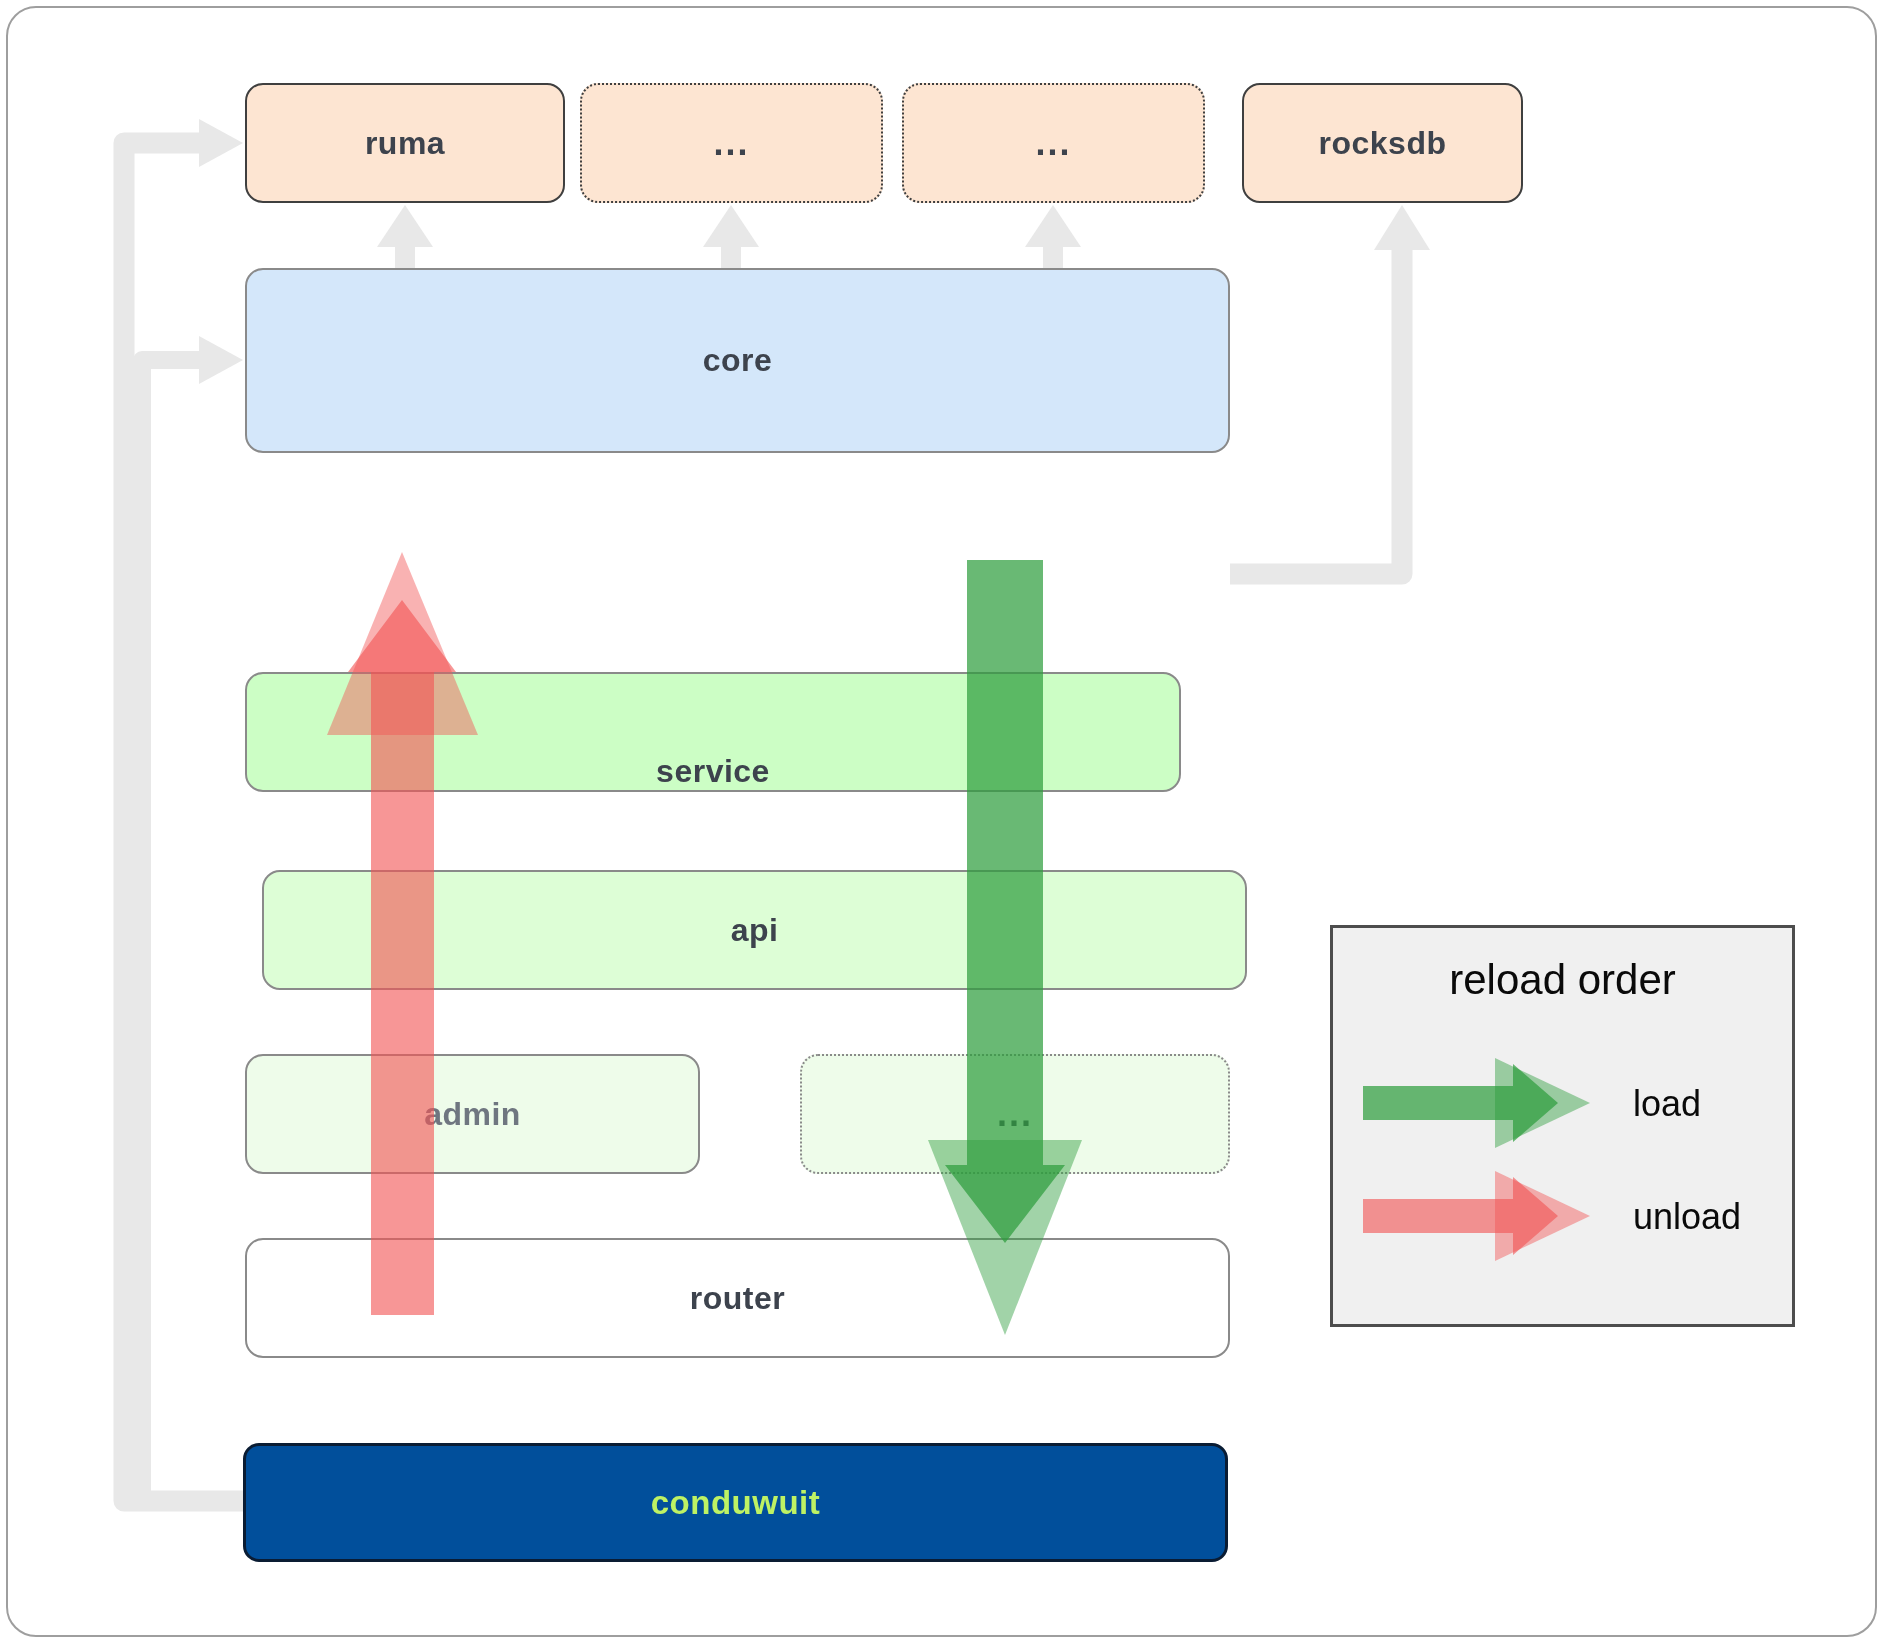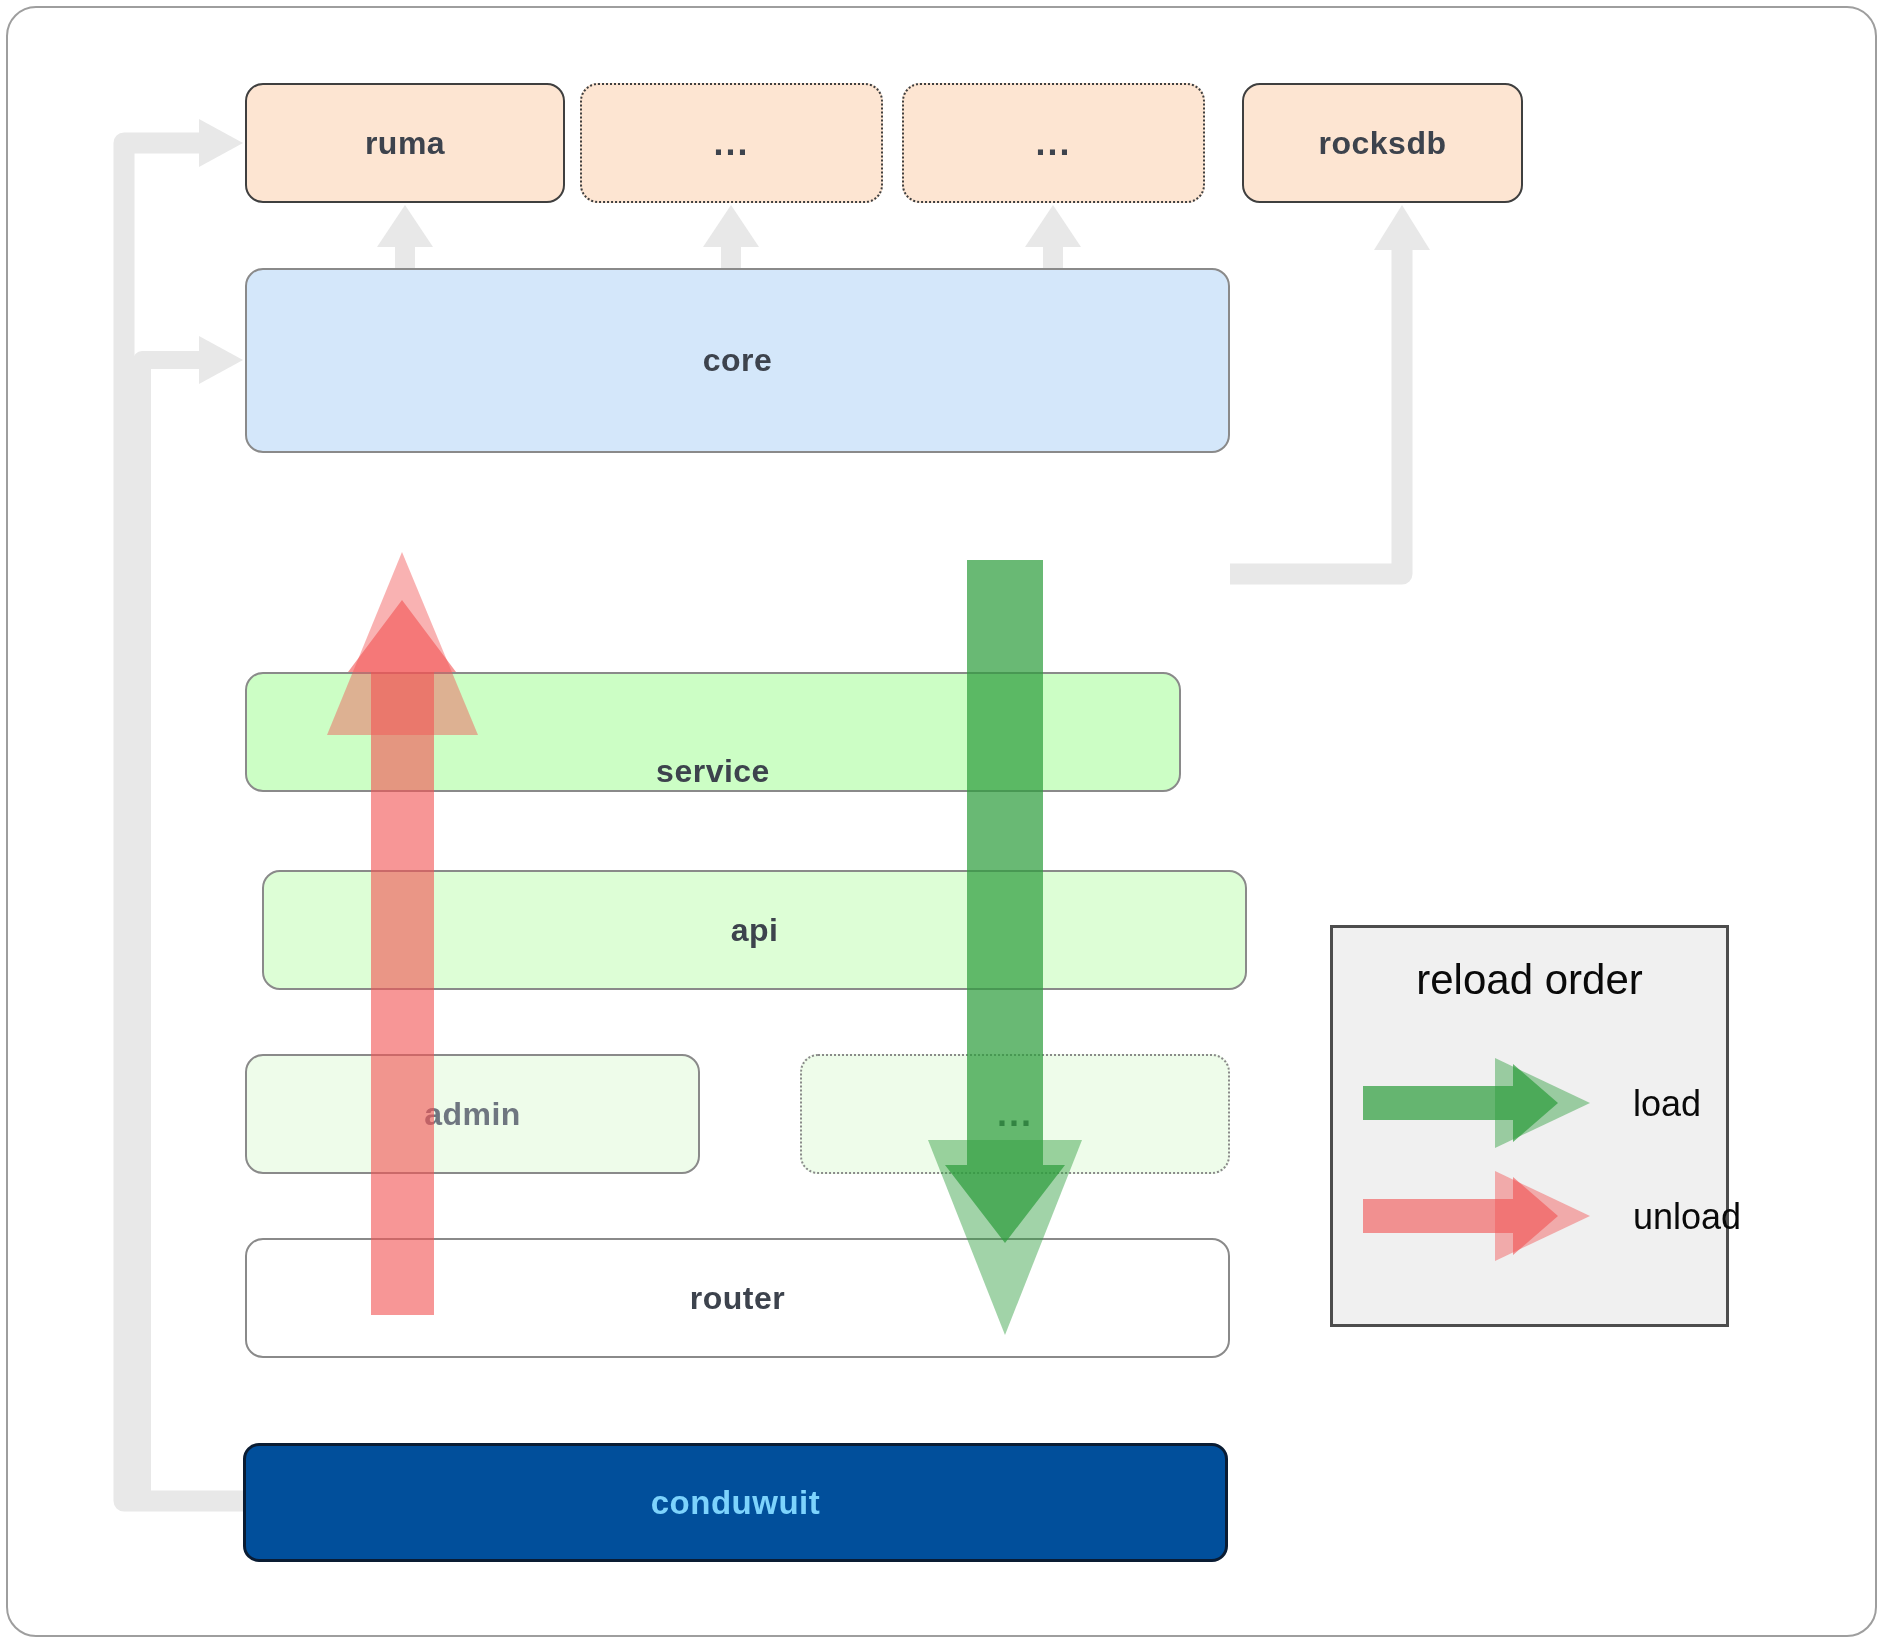--- a/index.html
+++ b/index.html
@@ -21,26 +21,26 @@
   .peach{background:var(--peach-fill);border:2px solid var(--dark-border);}
   .peach.dotted{border:2px dotted var(--dark-border);}
   .blue{background:var(--blue-fill);border:2px solid var(--gray-border);}
   .green1{background:var(--green-fill);border:2px solid var(--gray-border);}
   .green2{background:var(--light-green-fill);border:2px solid var(--gray-border);}
   .green3{background:var(--lighter-green-fill);border:2px solid var(--gray-border);}
   .green4{background:var(--faint-green-fill);border:2px solid var(--gray-border);}
   .green4.dotted{border:2px dotted var(--gray-border);}
   .white{background:var(--white-fill);border:2px solid var(--gray-border);}
   .navy{background:var(--navy-fill);border:3px solid var(--navy-border);
-    color:#7dd3fc;font-weight:700;font-size:33px;border-radius:16px;}
+    color:#bef264;font-weight:700;font-size:33px;border-radius:16px;}
   .dots{font-size:36px;font-weight:700;letter-spacing:2px;}
   .admin-label{color:var(--admin-text);}
   svg.overlay{position:absolute;left:0;top:0;z-index:1;pointer-events:none;}
   svg.overlay.top{z-index:5;}
-  .legend{position:absolute;left:1330px;top:925px;width:399px;height:402px;
+  .legend{position:absolute;left:1330px;top:925px;width:465px;height:402px;
     background:var(--legend-bg);border:3px solid var(--legend-border);
     box-sizing:border-box;z-index:2;}
   .legend-title{position:absolute;left:0;top:28px;width:100%;text-align:center;
     font-size:42px;font-weight:500;color:#0a0a0a;}
   .legend-label{position:absolute;font-size:36px;color:#0a0a0a;font-weight:500;}
   .legend-label.load{left:300px;top:155px;}
   .legend-label.unload{left:300px;top:268px;}
 </style>
 </head>
 <body>

